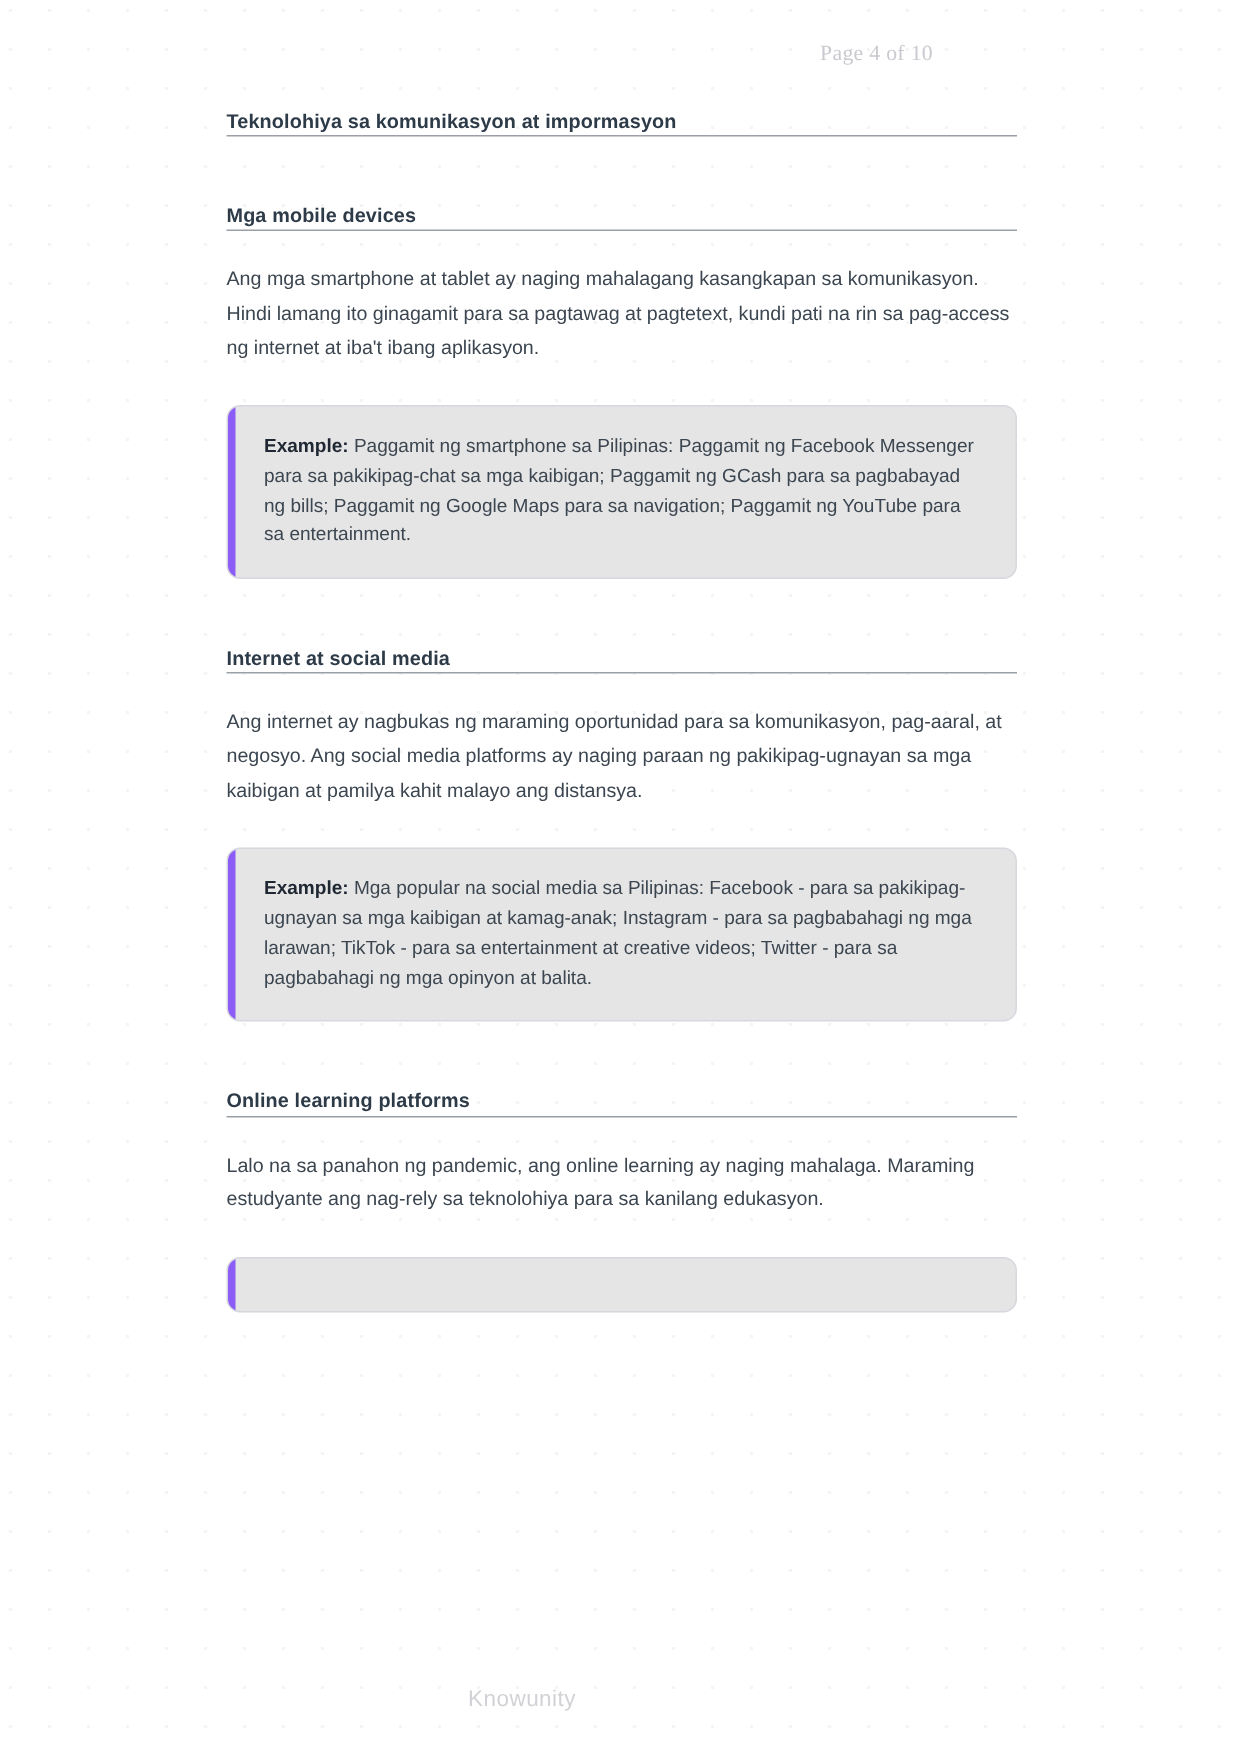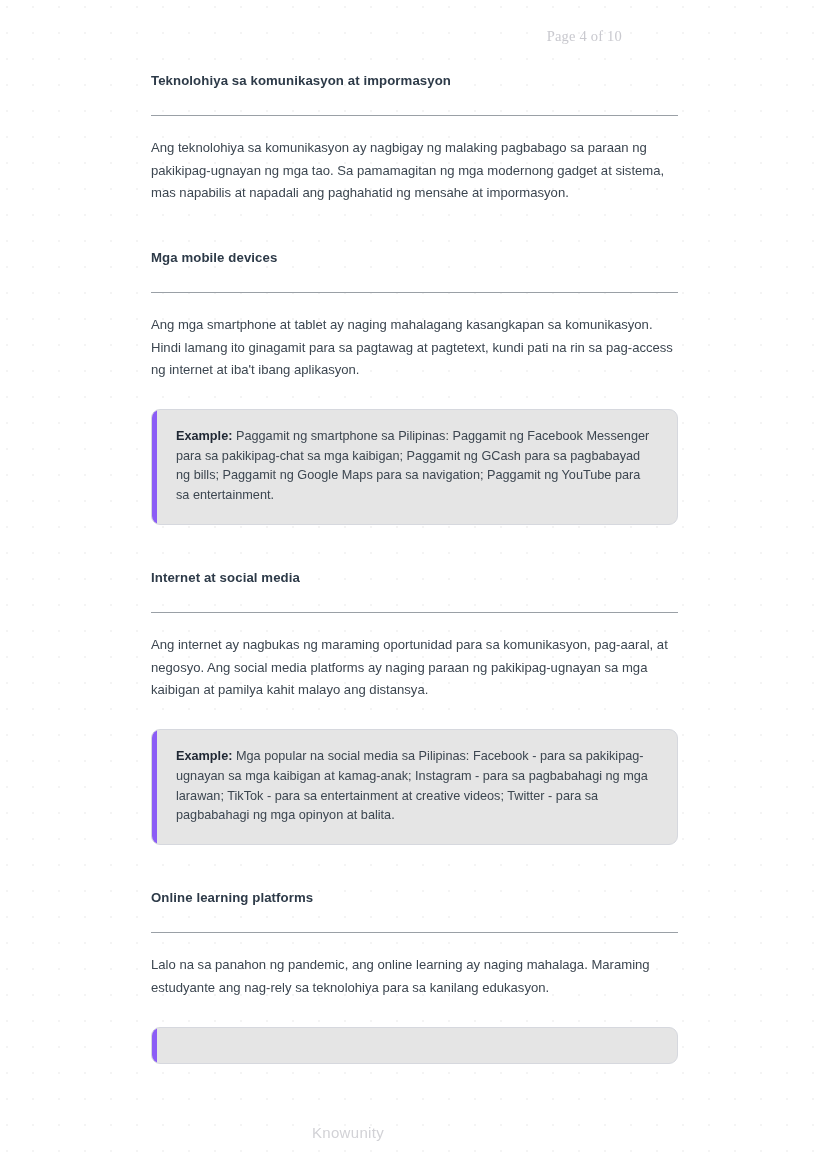--- a/index.html
+++ b/index.html
@@ -46,21 +46,21 @@
     width: 527px;
   }
 
   
   .section-heading {
     font-size: 13.2px;
     font-weight: bold;
     color: #2d3a48;
     letter-spacing: 0.1px;
     line-height: 1.3;
-    padding-bottom: 26px;
+    padding-bottom: 1px;
     border-bottom: 1.4px solid #9aa0a6;
   }
 
   .section-block { margin-bottom: 0; }
 
   
   .body-text {
     font-size: 13.1px;
     line-height: 22.6px;
     color: #3c4650;
@@ -119,21 +119,20 @@
 <body>
 
 <div class="page">
 
   <div class="page-number">Page 4 of 10</div>
 
   <div class="content">
 
     <div class="section-block">
       <div class="section-heading">Teknolohiya sa komunikasyon at impormasyon</div>
-      <p class="body-text">Ang teknolohiya sa komunikasyon ay nagbigay ng malaking pagbabago sa paraan ng pakikipag-ugnayan ng mga tao. Sa pamamagitan ng mga modernong gadget at sistema, mas napabilis at napadali ang paghahatid ng mensahe at impormasyon.</p>
     </div>
 
     <div class="section-block sp-after-para">
       <div class="section-heading">Mga mobile devices</div>
       <p class="body-text">Ang mga smartphone at tablet ay naging mahalagang kasangkapan sa komunikasyon. Hindi lamang ito ginagamit para sa pagtawag at pagtetext, kundi pati na rin sa pag-access ng internet at iba't ibang aplikasyon.</p>
       <div class="example-box">
         <span class="example-accent"></span>
         <p class="example-text"><span class="example-label">Example:</span><span> Paggamit ng smartphone sa Pilipinas: Paggamit ng Facebook Messenger para sa pakikipag-chat sa mga kaibigan; Paggamit ng GCash para sa pagbabayad ng bills; Paggamit ng Google Maps para sa navigation; Paggamit ng YouTube para sa entertainment.</span></p>
       </div>
     </div>

